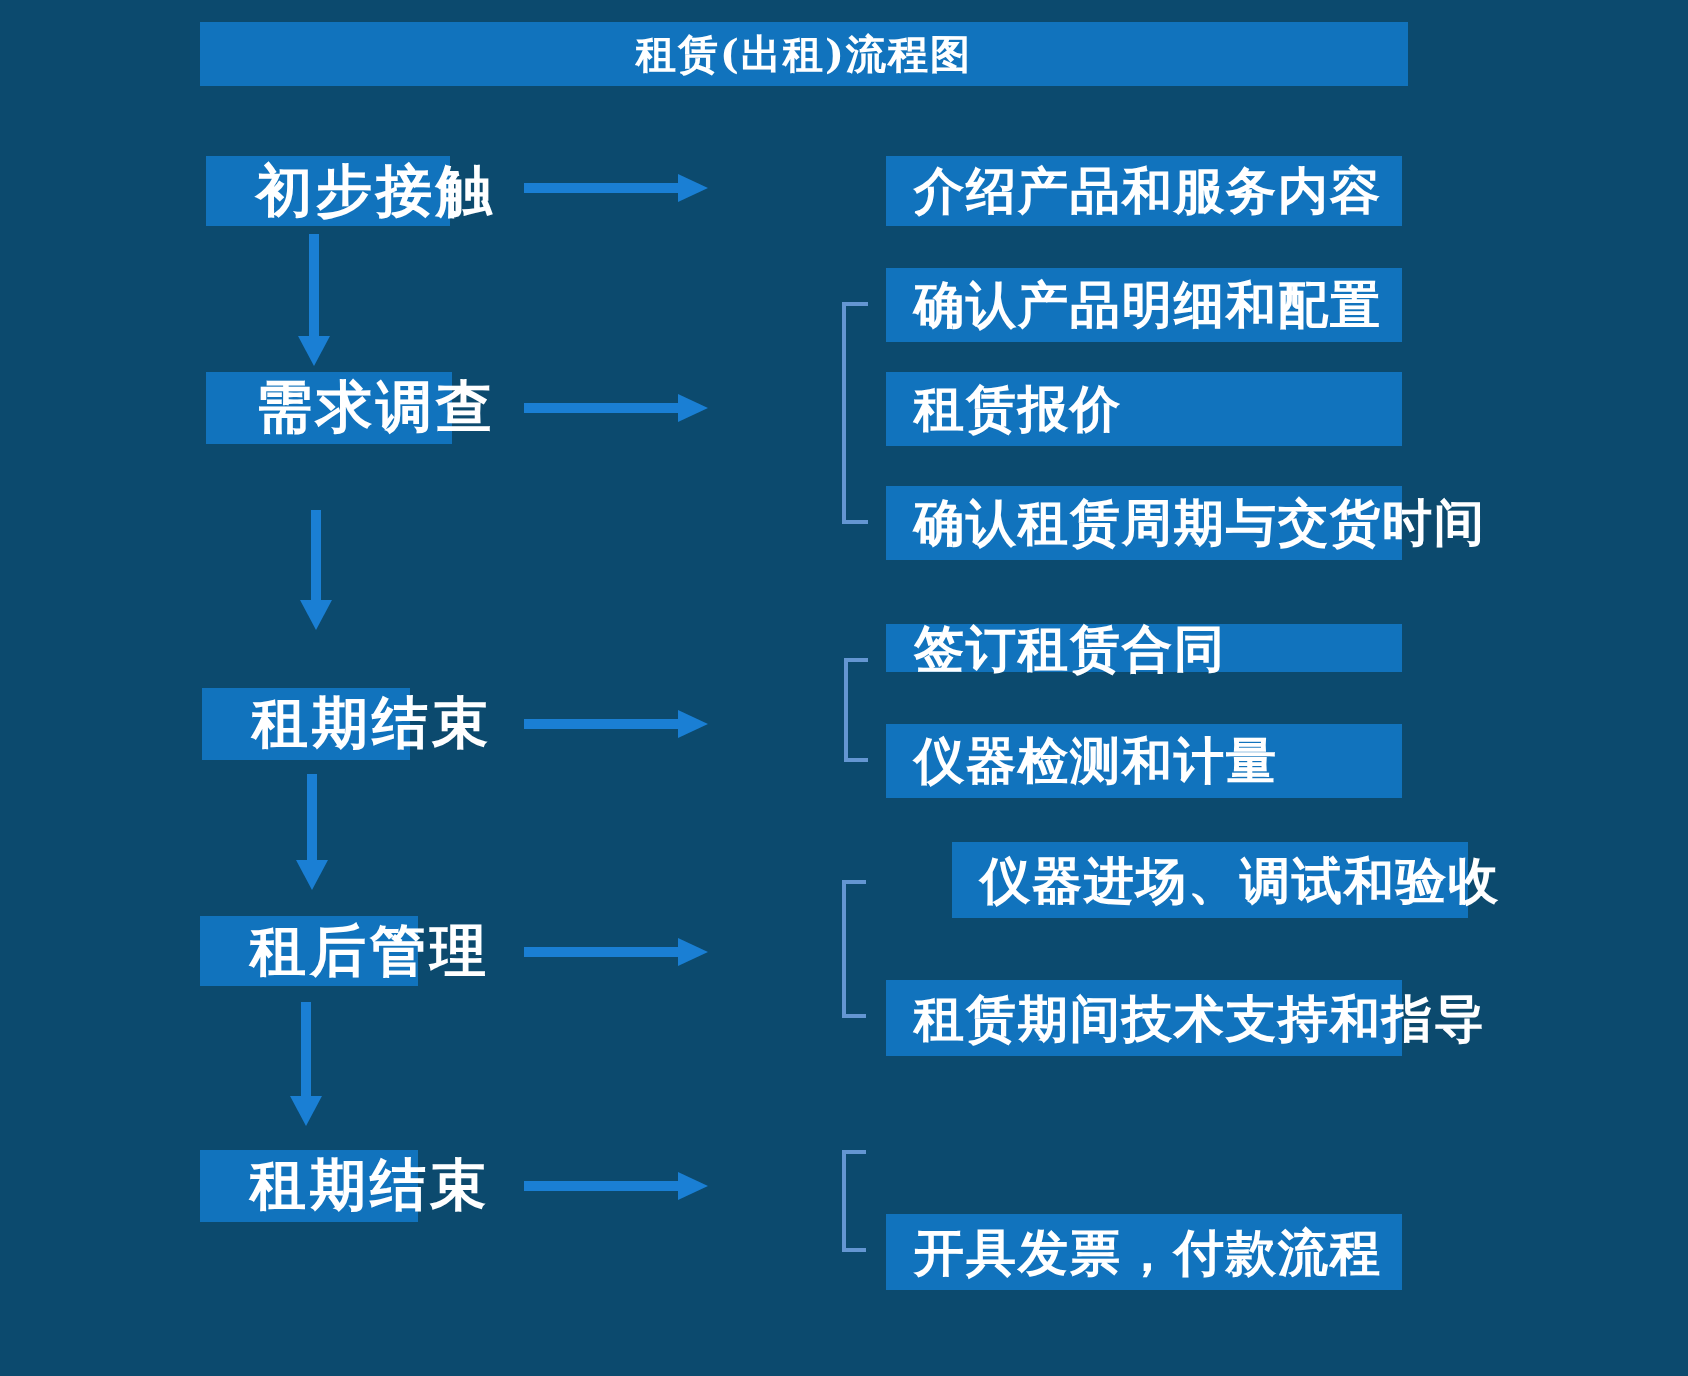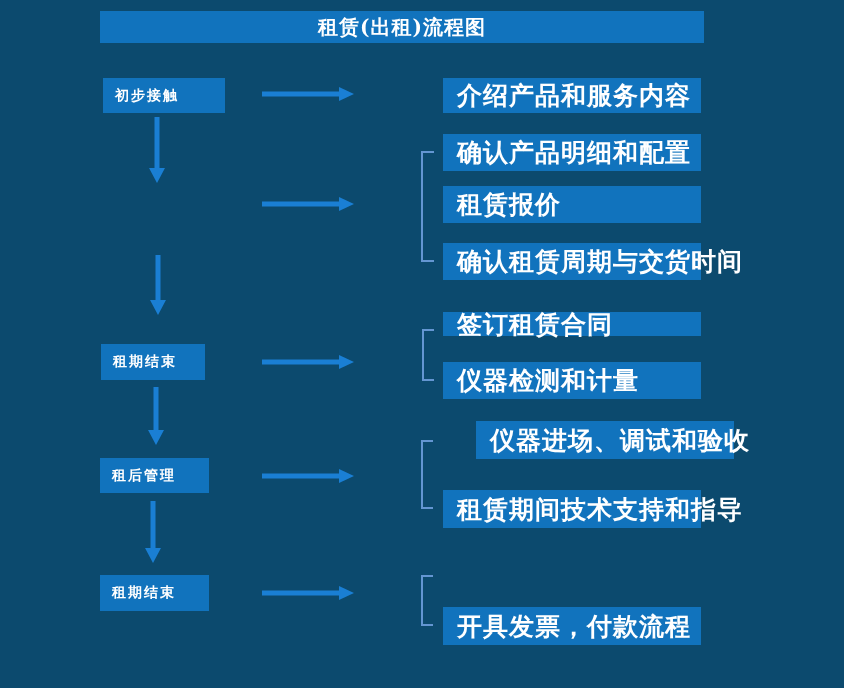--- a/index.html
+++ b/index.html
@@ -21,22 +21,22 @@
     align-items: center;
     white-space: nowrap;
   }
   .titlebar {
     left: 100px; top: 11px; width: 604px; height: 32px;
     justify-content: center;
     font-size: 20px;
     letter-spacing: 1px;
   }
   .step {
-    font-size: 14px;
-    padding-left: 12px;
+    font-size: 28px;
+    padding-left: 25px;
     letter-spacing: 2px;
   }
   .detail {
     left: 443px;
     width: 258px;
     font-size: 25px;
     padding-left: 14px;
     letter-spacing: 1px;
   }
   .arrow {
@@ -52,20 +52,21 @@
   }
 </style>
 </head>
 <body>
 
 <div class="canvas">
 
   <div class="box titlebar">租赁(出租)流程图</div>
 
   <div class="box step" style="left:103px; top:78px;  width:122px; height:35px;">初步接触</div>
+  <div class="box step" style="left:103px; top:186px; width:123px; height:36px;">需求调查</div>
   <div class="box step" style="left:101px; top:344px; width:104px; height:36px;">租期结束</div>
   <div class="box step" style="left:100px; top:458px; width:109px; height:35px;">租后管理</div>
   <div class="box step" style="left:100px; top:575px; width:109px; height:36px;">租期结束</div>
 
   <svg class="arrow" style="left:148px; top:117px;" width="18" height="66" viewBox="0 0 18 66">
     <rect x="6.5" y="0" width="5" height="53" fill="currentColor"></rect>
     <polygon points="1,51 17,51 9,66" fill="currentColor"></polygon>
   </svg>
   <svg class="arrow" style="left:149px; top:255px;" width="18" height="60" viewBox="0 0 18 60">
     <rect x="6.5" y="0" width="5" height="47" fill="currentColor"></rect>

